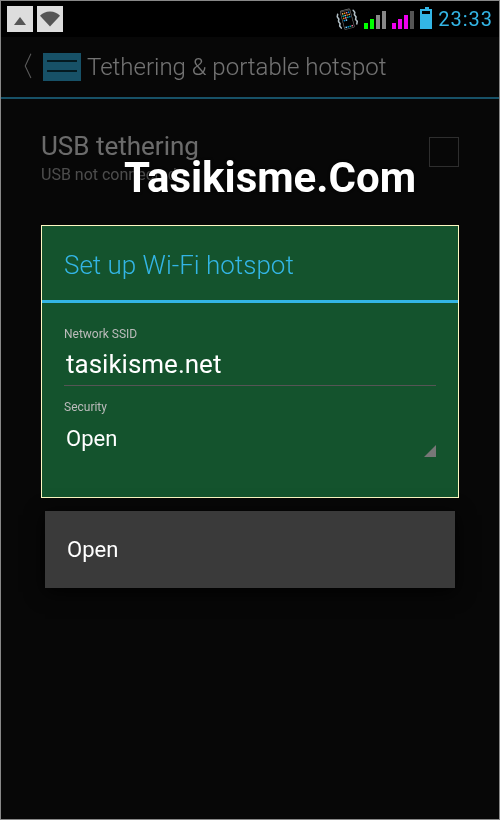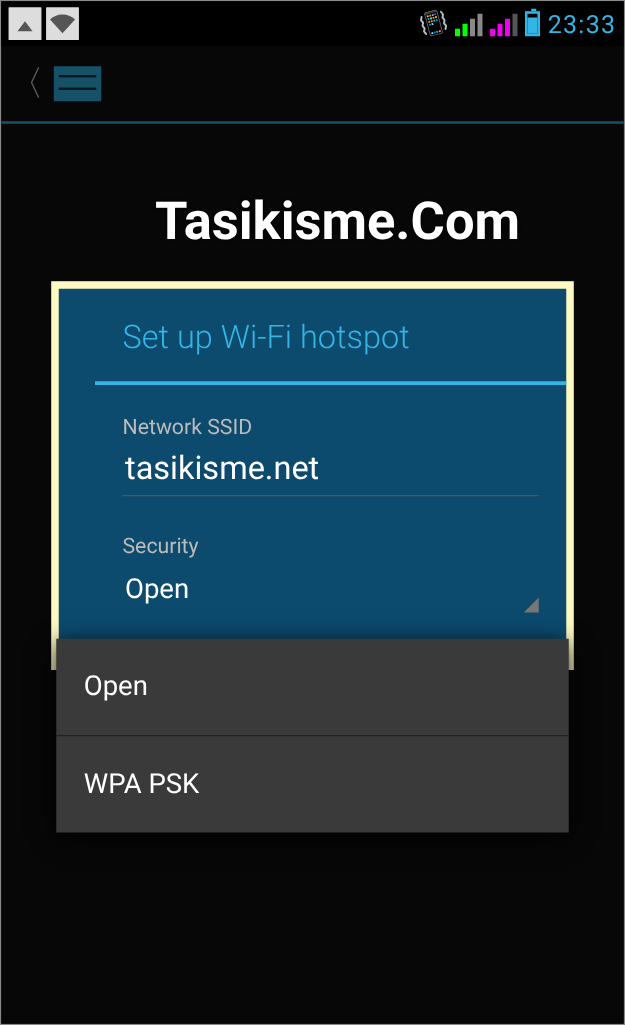--- a/index.html
+++ b/index.html
@@ -103,33 +103,32 @@
     text-align:center; color:#fff;
     font-size:42px; font-weight:bold;
     z-index:6;
     text-shadow:0 0 3px #000;
     padding-left:40px;
   }
 
   
   .dialog {
     position:absolute; left:40px; right:40px; top:224px;
-    background:#0c4a6e;
-    border:6px solid #fef9c3;
+    background:#14532d;
+    border:1px solid #fef9c3;
     z-index:2;
     padding-bottom:40px;
-    padding-left:29px;
   }
   .dialog-title {
     color:#33b5e5; font-size:26px; font-weight:300;
     padding:24px 22px 20px;
     border-bottom:3px solid #33b5e5;
   }
   .dialog-body { padding:16px 22px 0; }
-  .field-label { color:#bbb; font-size:17px; margin-top:8px; }
+  .field-label { color:#bbb; font-size:12px; margin-top:8px; }
   .text-input {
     color:#fff; font-size:26px;
     padding:8px 2px 6px;
     border:none; border-bottom:1px solid #555;
     background:transparent;
   }
   .spinner {
     color:#fff; font-size:22px;
     padding:8px 2px 6px;
     position:relative;
@@ -163,22 +162,28 @@
 </head>
 <body>
 
 <div class="phone">
 
   <div class="backdrop">
 
     <div class="appbar">
       <span class="back-chevron">〈</span>
       <span class="settings-icon"></span>
-    </div>
-
+      <span class="appbar-title">Tethering &amp; portable hotspot</span>
+    </div>
+
+    <div class="bg-row">
+      <div class="bg-row-title">USB tethering</div>
+      <div class="bg-row-sub">USB not connected</div>
+      <div class="bg-row-check"></div>
+    </div>
   </div>
 
   <div class="statusbar">
     <div class="left">
       <div class="stat-icon-box pic-icon"></div>
       <div class="stat-icon-box wifi-icon">
         <svg viewBox="0 0 24 24">
             <path fill="#555" d="M12 3C7 3 2.7 5 0 8l12 13L24 8c-2.7-3-7-5-12-5z"></path>
           </svg>
       </div>
@@ -202,23 +207,22 @@
     </div>
   </div>
 
   <div class="watermark">Tasikisme.Com</div>
 
   <div class="dialog">
     <div class="dialog-title">Set up Wi-Fi hotspot</div>
     <div class="dialog-body">
       <div class="field-label">Network SSID</div>
       <div class="text-input">tasikisme.net</div>
-      <div class="field-label" style="margin-top:30px">Security</div>
+      <div class="field-label" style="margin-top:14px">Security</div>
       <div class="spinner">Open</div>
     </div>
   </div>
 
   <div class="dropdown">
     <div class="dd-item">Open</div>
-    <div class="dd-item">WPA PSK</div>
   </div>
 
 </div>
 
 </body></html>

